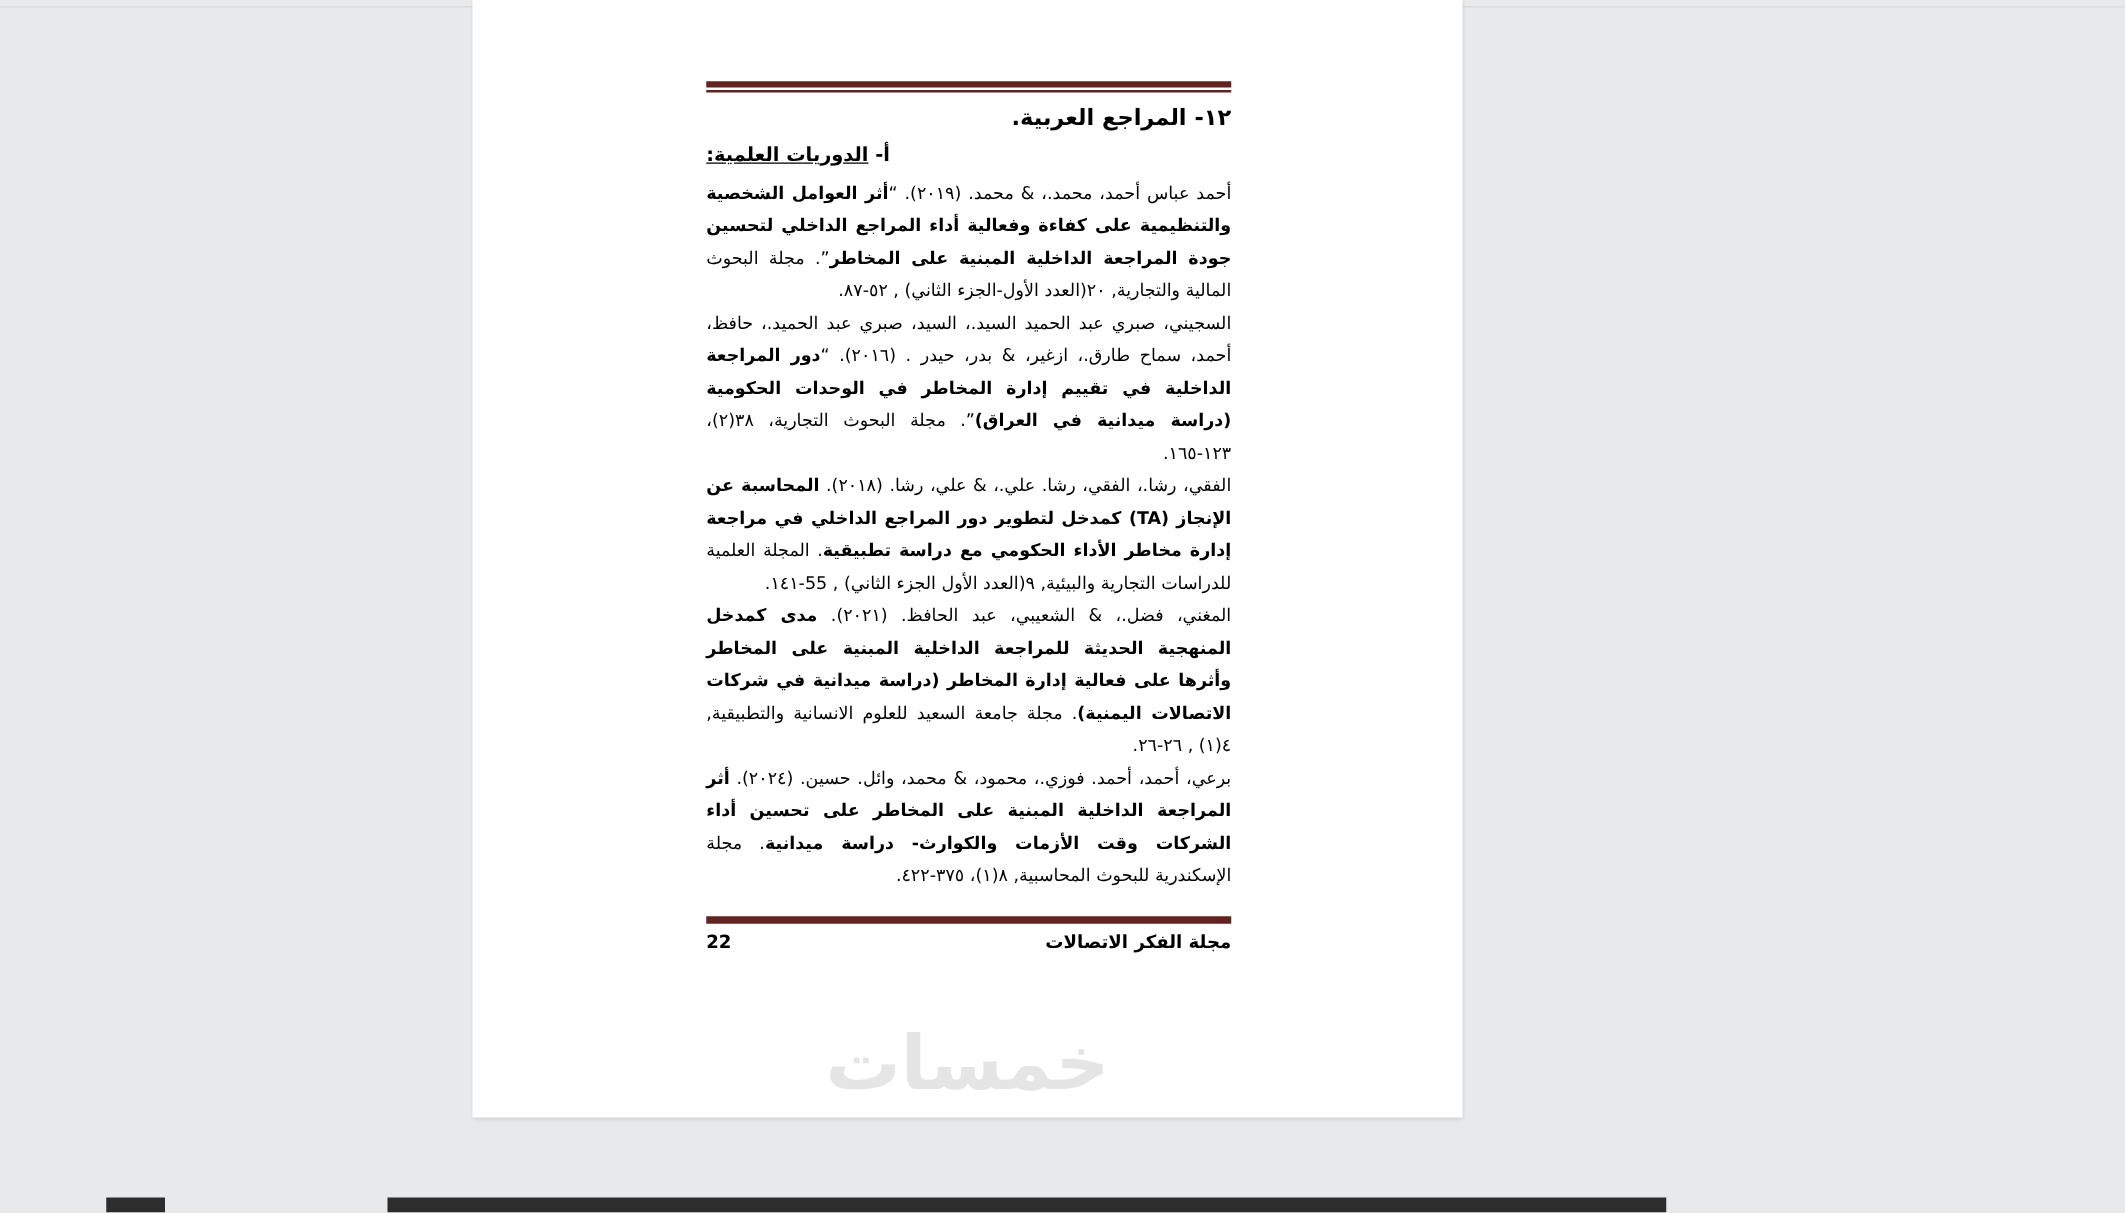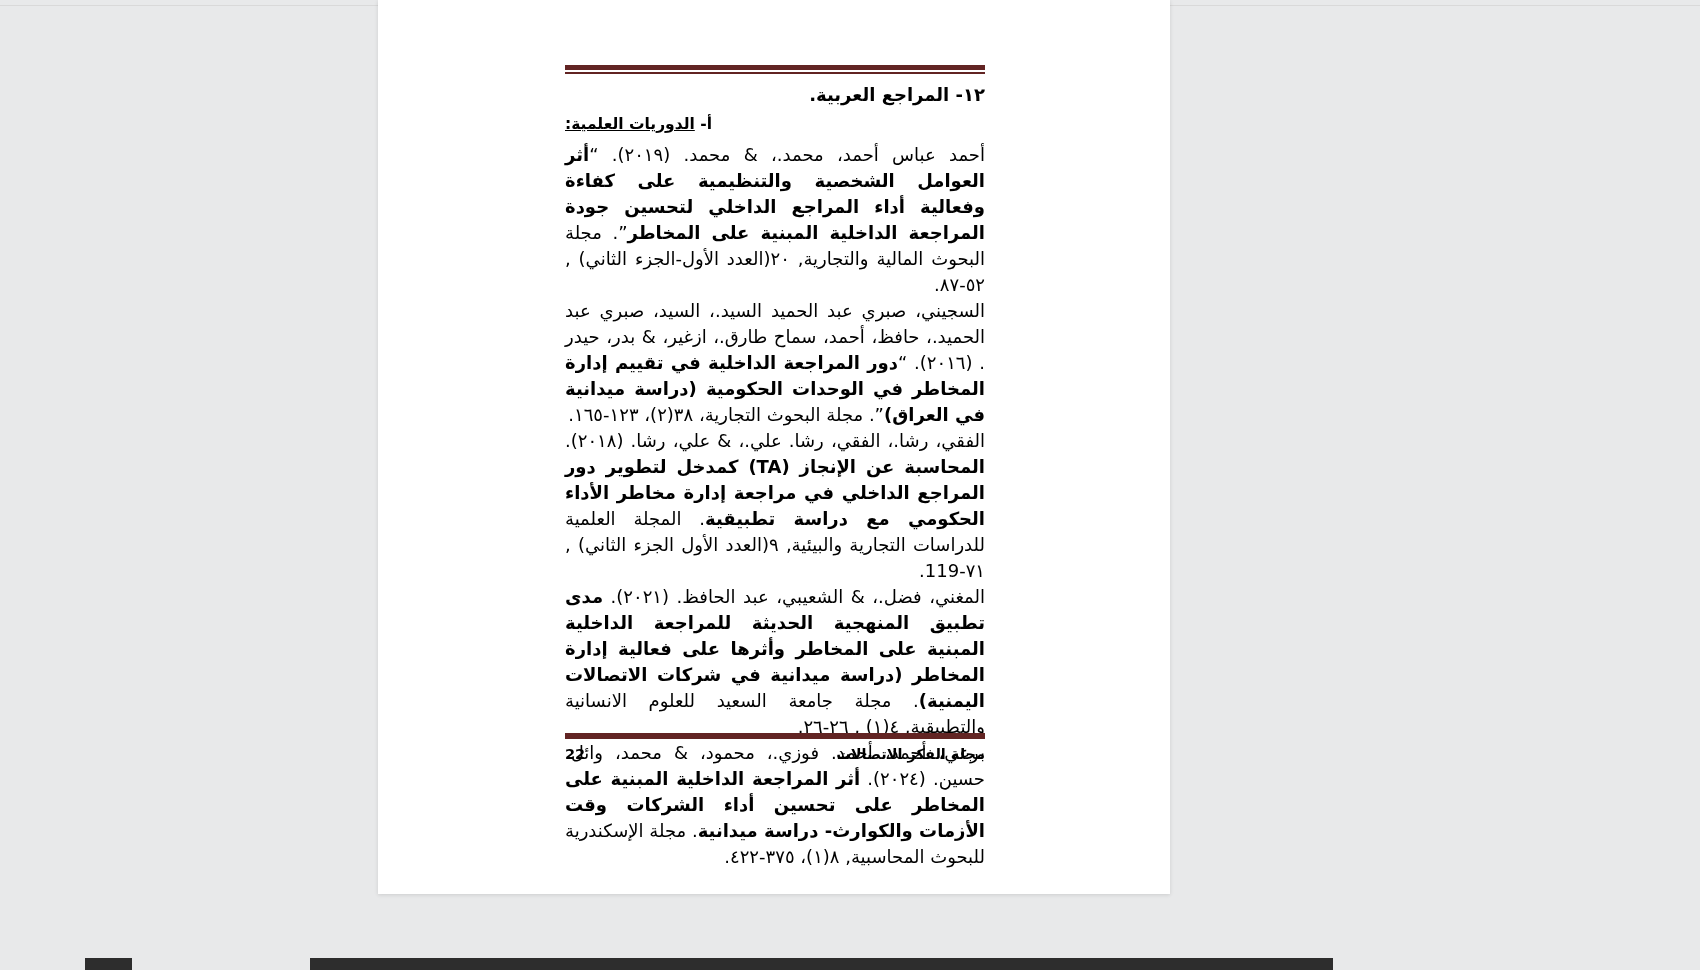--- a/index.html
+++ b/index.html
@@ -40,21 +40,21 @@
     text-align:right;
   }
   .subheading{
     margin-top:6px;
     font-size:15.5px;font-weight:bold;line-height:22px;
     text-align:left;
   }
   .subheading .u{text-decoration:underline}
   .refs{margin-top:7px}
   .ref{
-    font-size:18px;line-height:26px;
+    font-size:14px;line-height:26px;
     text-align:justify;
   }
   .ref .b{font-weight:bold}
   .rule-bottom{
     position:absolute;top:733px;right:0;width:420px;height:6px;
     background:var(--accent-bar);
   }
   .footer-row{
     position:absolute;top:742px;right:0;width:420px;
     display:flex;justify-content:space-between;align-items:center;
@@ -91,29 +91,30 @@
 
     <h1 class="heading">١٢- المراجع العربية.</h1>
 
     <h2 class="subheading">
       <span>أ- </span><span class="u">الدوريات العلمية:</span>
     </h2>
 
     <div class="refs">
         <p class="ref"><span>أحمد عباس أحمد، محمد.، &amp; محمد. (٢٠١٩). “</span><span class="b">أثر العوامل الشخصية والتنظيمية على كفاءة وفعالية أداء المراجع الداخلي لتحسين جودة المراجعة الداخلية المبنية على المخاطر</span><span>”. مجلة البحوث المالية والتجارية, ٢٠(العدد الأول-الجزء الثاني) , ٥٢-٨٧.</span></p>
         <p class="ref"><span>السجيني، صبري عبد الحميد السيد.، السيد، صبري عبد الحميد.، حافظ، أحمد، سماح طارق.، ازغير، &amp; بدر، حيدر . (٢٠١٦). “</span><span class="b">دور المراجعة الداخلية في تقييم إدارة المخاطر في الوحدات الحكومية (دراسة ميدانية في العراق)</span><span>”. مجلة البحوث التجارية، ٣٨(٢)، ١٢٣-١٦٥.</span></p>
-        <p class="ref"><span>الفقي، رشا.، الفقي، رشا. علي.، &amp; علي، رشا. (٢٠١٨). </span><span class="b">المحاسبة عن الإنجاز (TA) كمدخل لتطوير دور المراجع الداخلي في مراجعة إدارة مخاطر الأداء الحكومي مع دراسة تطبيقية</span><span>. المجلة العلمية للدراسات التجارية والبيئية, ٩(العدد الأول الجزء الثاني) , ٧١-119.</span></p>
-        <p class="ref"><span>المغني، فضل.، &amp; الشعيبي، عبد الحافظ. (٢٠٢١). </span><span class="b">مدى تطبيق المنهجية الحديثة للمراجعة الداخلية المبنية على المخاطر وأثرها على فعالية إدارة المخاطر (دراسة ميدانية في شركات الاتصالات اليمنية)</span><span>. مجلة جامعة السعيد للعلوم الانسانية والتطبيقية, ٤(١) , ٢٦-٢٦.</span></p>
+        <p class="ref"><span>الفقي، رشا.، الفقي، رشا. علي.، &amp; علي، رشا. (٢٠١٨). </span><span class="b">المحاسبة عن الإنجاز (TA) كمدخل لتطوير دور المراجع الداخلي في مراجعة إدارة مخاطر الأداء الحكومي مع دراسة تطبيقية</span><span>. المجلة العلمية للدراسات التجارية والبيئية, ٩(العدد الأول الجزء الثاني) , 55-١٤١.</span></p>
+        <p class="ref"><span>المغني، فضل.، &amp; الشعيبي، عبد الحافظ. (٢٠٢١). </span><span class="b">مدى كمدخل المنهجية الحديثة للمراجعة الداخلية المبنية على المخاطر وأثرها على فعالية إدارة المخاطر (دراسة ميدانية في شركات الاتصالات اليمنية)</span><span>. مجلة جامعة السعيد للعلوم الانسانية والتطبيقية, ٤(١) , ٢٦-٢٦.</span></p>
         <p class="ref"><span>برعي، أحمد، أحمد. فوزي.، محمود، &amp; محمد، وائل. حسين. (٢٠٢٤). </span><span class="b">أثر المراجعة الداخلية المبنية على المخاطر على تحسين أداء الشركات وقت الأزمات والكوارث- دراسة ميدانية</span><span>. مجلة الإسكندرية للبحوث المحاسبية, ٨(١)، ٣٧٥-٤٢٢.</span></p>
       </div>
 
     <div class="rule-bottom"></div>
 
     <div class="footer-row">
       <span class="page-num">22</span>
       <span class="journal">مجلة الفكر الاتصالات</span>
     </div>
   </div>
 
+  <div class="watermark">خمسات</div>
 </div>
 
 <div class="strip left"></div>
 <div class="strip main"></div>
 
 </body></html>

